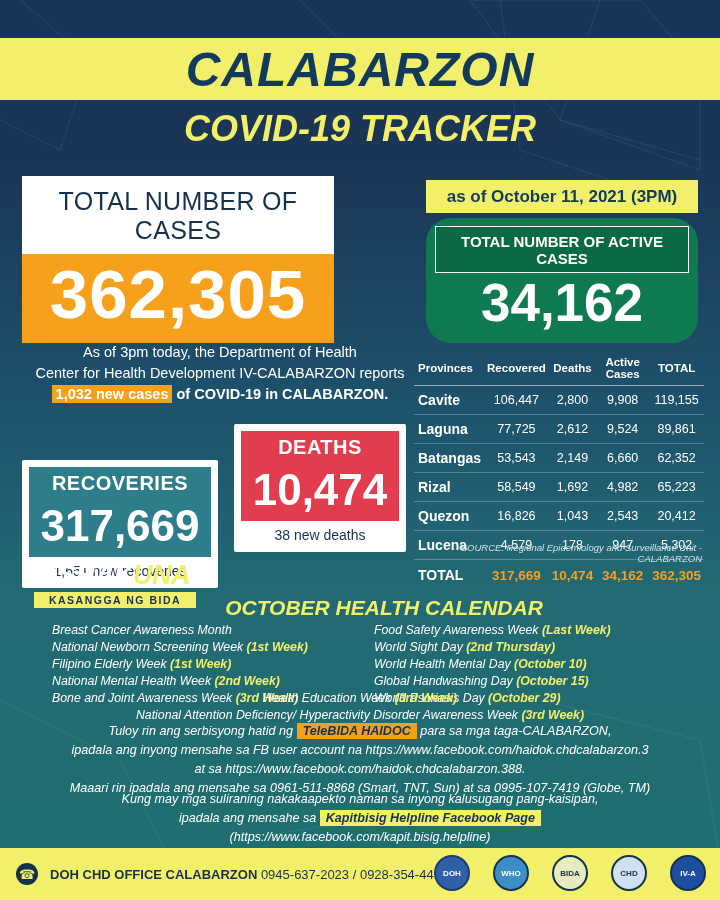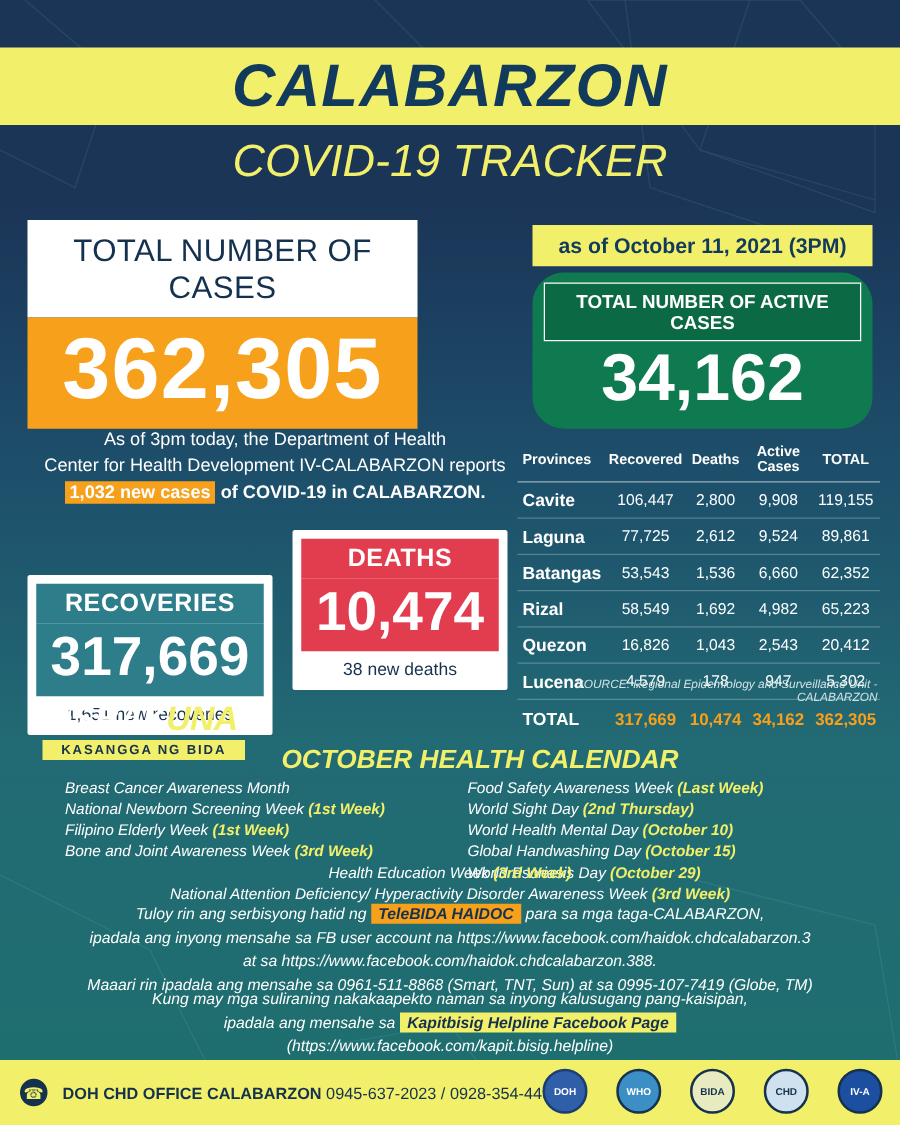--- a/index.html
+++ b/index.html
@@ -29,21 +29,21 @@
     display: flex; align-items: center; justify-content: center;
   }
   .title-band .t {
     font-style: italic; font-weight: bold;
     font-size: 48px; letter-spacing: 1px;
     color: #123a5c;
   }
   .subtitle {
     position: absolute; top: 108px; left: 0; right: 0;
     text-align: center;
-    font-style: italic; font-weight: normal;
+    font-style: italic; font-weight: bold;
     font-size: 36px;
     color: #f2f06a;
   }
   
   .total-card {
     position: absolute; left: 22px; top: 176px;
     width: 312px;
   }
   .total-head {
     background: #ffffff; color: #14324f;
@@ -308,21 +308,21 @@
       <tr>
         <td class="lbl">Laguna</td>
         <td>77,725</td>
         <td>2,612</td>
         <td>9,524</td>
         <td>89,861</td>
       </tr>
       <tr>
         <td class="lbl">Batangas</td>
         <td>53,543</td>
-        <td>1,536</td>
+        <td>2,149</td>
         <td>6,660</td>
         <td>62,352</td>
       </tr>
       <tr>
         <td class="lbl">Rizal</td>
         <td>58,549</td>
         <td>1,692</td>
         <td>4,982</td>
         <td>65,223</td>
       </tr>
@@ -355,20 +355,21 @@
     <div class="r1"><span>RESBAK</span><span class="y">UNA</span></div>
     <div class="r2">KASANGGA NG BIDA</div>
   </div>
 
   <div class="cal-title">OCTOBER HEALTH CALENDAR</div>
   <div class="cal-cols">
     <div class="col">
       <div><span>Breast Cancer Awareness Month</span> <span class="wk"></span></div>
       <div><span>National Newborn Screening Week</span> <span class="wk">(1st Week)</span></div>
       <div><span>Filipino Elderly Week</span> <span class="wk">(1st Week)</span></div>
+      <div><span>National Mental Health Week</span> <span class="wk">(2nd Week)</span></div>
       <div><span>Bone and Joint Awareness Week</span> <span class="wk">(3rd Week)</span></div>
     </div>
     <div class="col right">
       <div><span>Food Safety Awareness Week</span> <span class="wk">(Last Week)</span></div>
       <div><span>World Sight Day</span> <span class="wk">(2nd Thursday)</span></div>
       <div><span>World Health Mental Day</span> <span class="wk">(October 10)</span></div>
       <div><span>Global Handwashing Day</span> <span class="wk">(October 15)</span></div>
       <div><span>World Psoriasis Day</span> <span class="wk">(October 29)</span></div>
     </div>
   </div>

